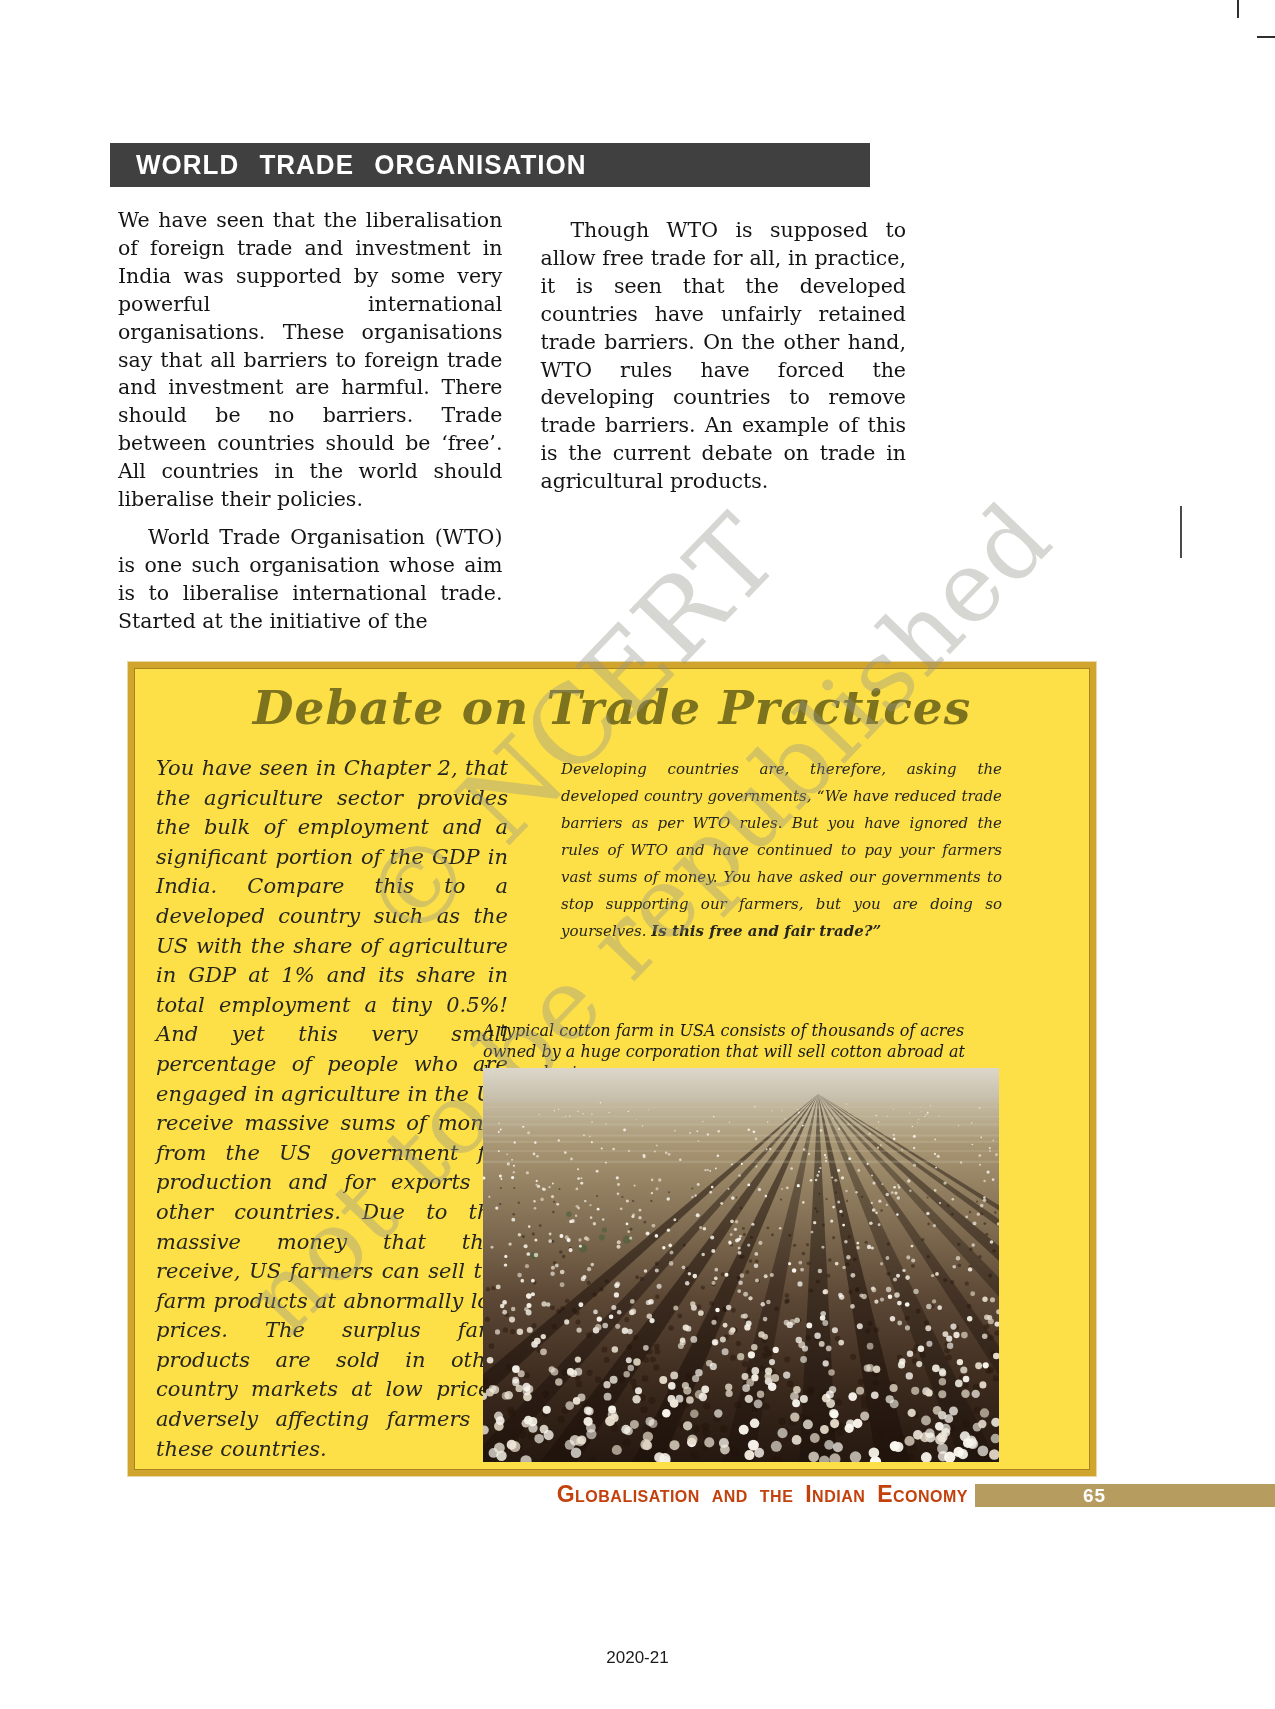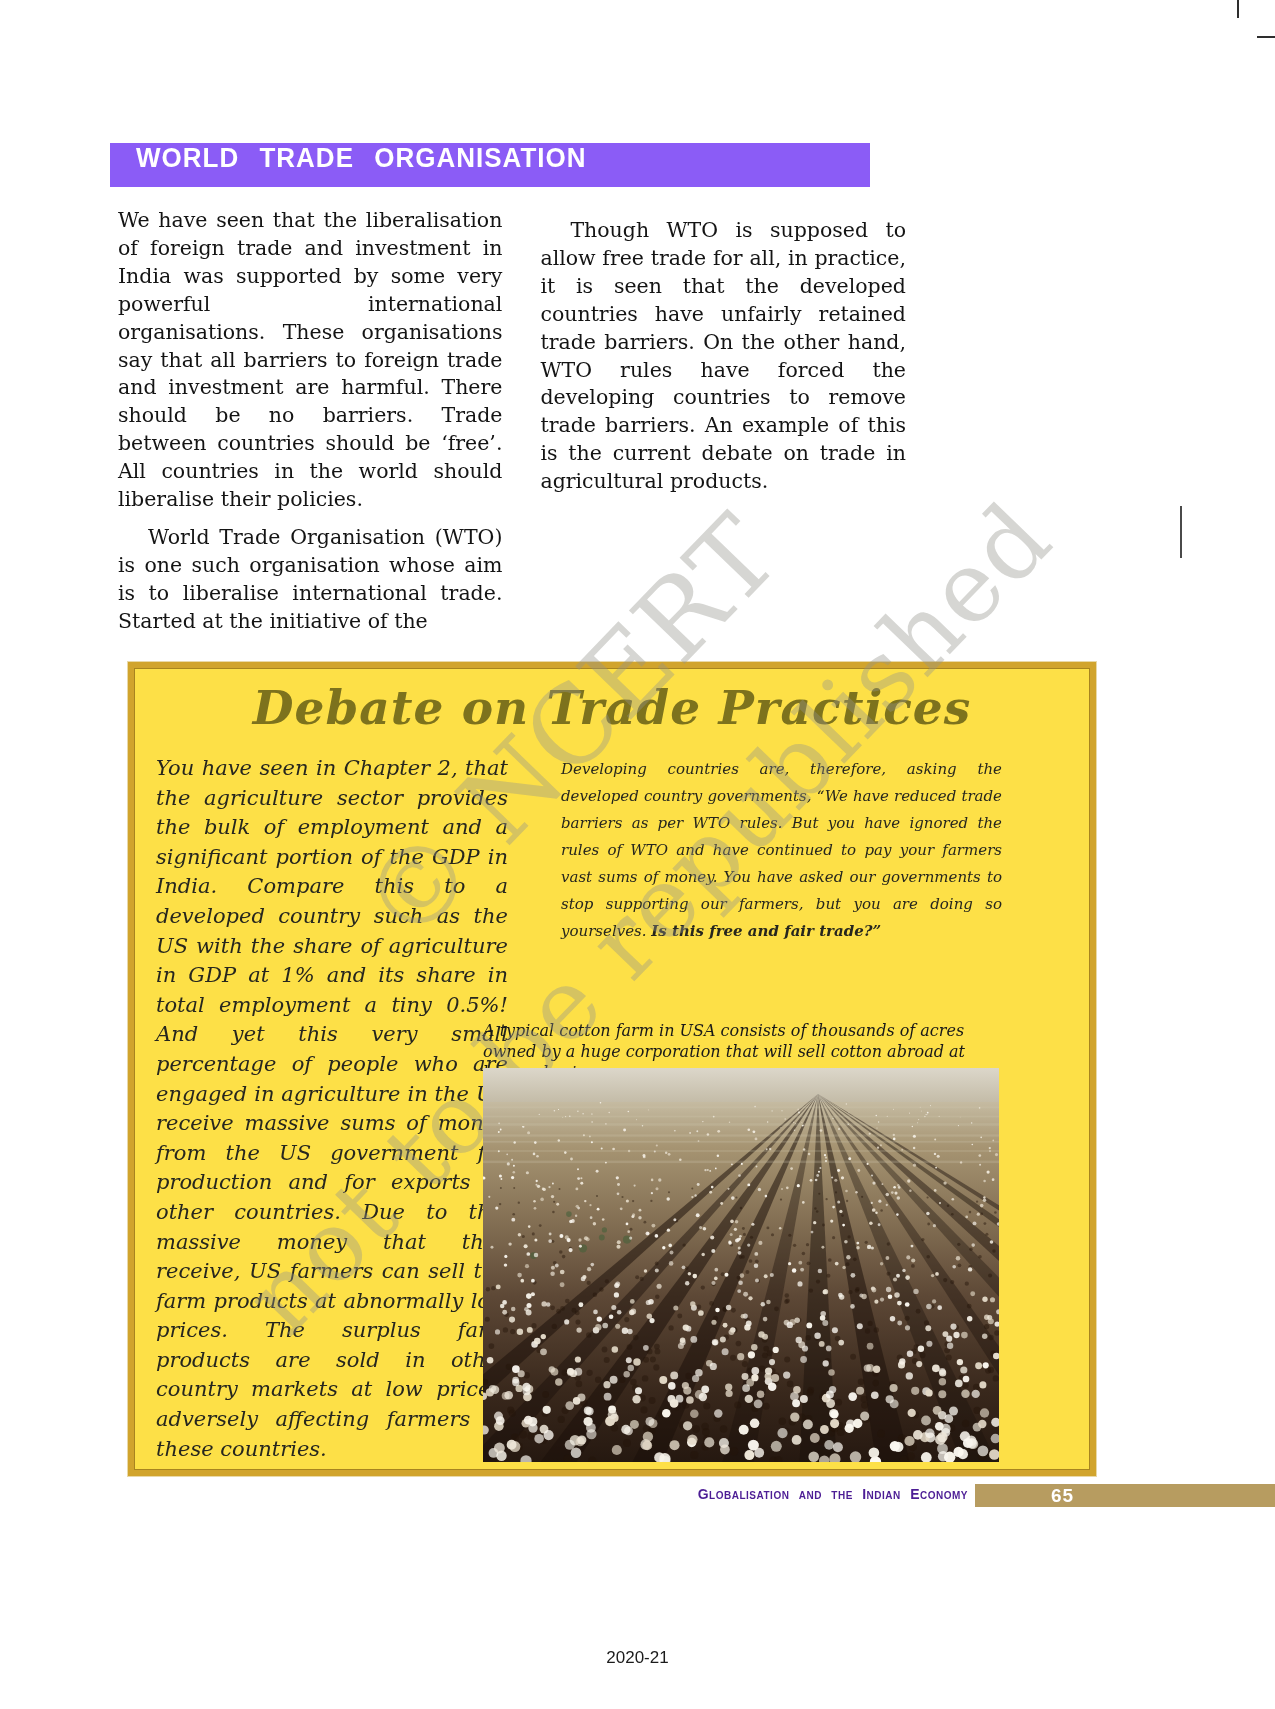--- a/index.html
+++ b/index.html
@@ -8,21 +8,21 @@
     font-family:"DejaVu Serif", serif;color:#111;overflow:hidden;
   }
   
   .mark-v{position:absolute;left:1237px;top:0;width:2px;height:18px;background:#2e2e2e;}
   .mark-h{position:absolute;left:1257px;top:36px;width:18px;height:2px;background:#2e2e2e;}
   .mark-side{position:absolute;left:1180px;top:506px;width:2px;height:52px;background:#4a4a4a;}
 
   
   .banner{
     position:absolute;left:110px;top:143px;width:760px;height:44px;
-    background:#8b5cf6;display:flex;
+    background:#404040;display:flex;align-items:center;
   }
   .banner span{
     font-family:"Liberation Sans", sans-serif;font-weight:bold;
     font-size:26px;color:#ffffff;letter-spacing:1px;word-spacing:12px;
     padding-left:26px;transform:scaleY(1.05);transform-origin:left center;
   }
 
   
   .columns{position:absolute;left:118px;top:207px;width:788px;display:flex;}
   .colL{width:388px;margin-right:38px;}
@@ -59,28 +59,28 @@
   .photo{
     position:absolute;left:349px;top:400px;width:516px;height:394px;
     overflow:hidden;z-index:7;background:#3a2a1f;
   }
   .photo svg{display:block;width:100%;height:100%;}
 
   
   .footer-chapter{
     position:absolute;left:250px;top:1482px;width:718px;text-align:right;
     font-family:"Liberation Sans", sans-serif;font-weight:bold;font-variant:small-caps;
-    font-size:14px;letter-spacing:0.5px;word-spacing:5px;color:#4c1d95;line-height:24px;
+    font-size:23px;letter-spacing:0.5px;word-spacing:5px;color:#c2410c;line-height:24px;
   }
   .page-bar{
     position:absolute;left:975px;top:1484px;width:300px;height:23px;background:#b79c60;
   }
   .page-bar span{
     font-family:"Liberation Sans", sans-serif;font-weight:bold;font-size:19px;
-    color:#ffffff;line-height:23px;padding-left:76px;display:inline-block;letter-spacing:1px;
+    color:#ffffff;line-height:23px;padding-left:108px;display:inline-block;letter-spacing:1px;
   }
   .year{
     position:absolute;left:0;right:0;top:1648px;text-align:center;
     font-family:Liberation Sans, sans-serif;font-size:17px;color:#1b1b1b;
   }
 
   
   .wm{
     position:absolute;font-family:"DejaVu Serif", serif;white-space:nowrap;
     color:rgba(148,146,140,0.38);z-index:6;pointer-events:none;

